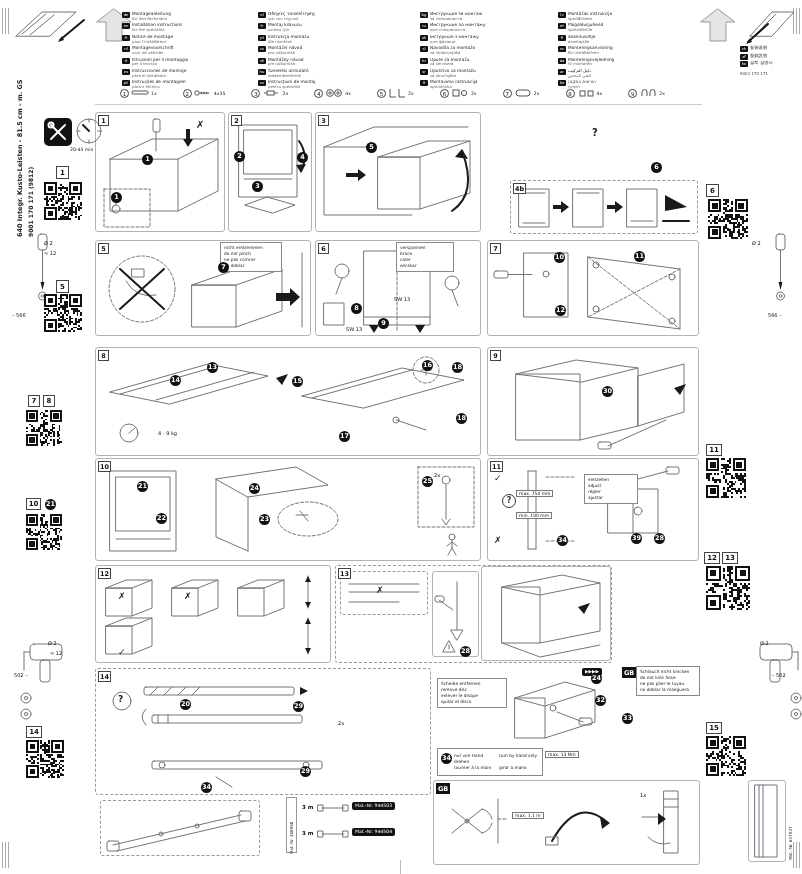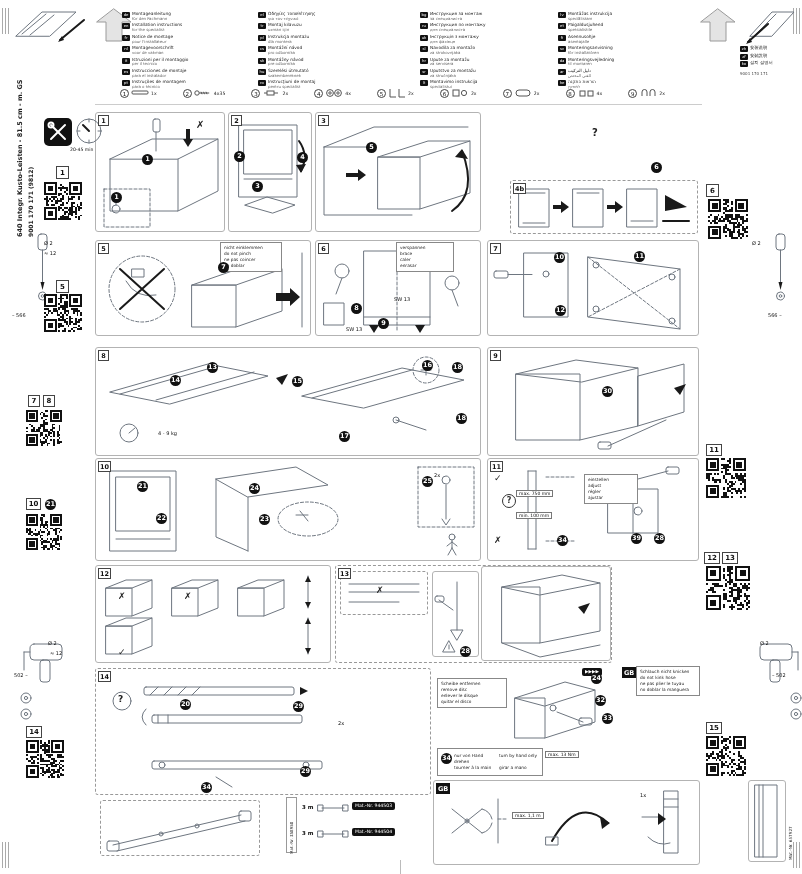--- a/index.html
+++ b/index.html
@@ -1944,19 +1944,19 @@
   <span class="step" style="left:422px;top:476px">25</span>
   <span class="step" style="left:557px;top:535px">34</span>
   <span class="step" style="left:631px;top:533px">39</span>
   <span class="step" style="left:654px;top:533px">28</span>
   <span class="step" style="left:460px;top:646px">28</span>
   <span class="step" style="left:293px;top:701px">29</span>
   <span class="step" style="left:180px;top:699px">20</span>
   <span class="step" style="left:300px;top:766px">29</span>
   <span class="step" style="left:591px;top:673px">24</span>
   <span class="step" style="left:595px;top:695px">32</span>
-  <span class="step" style="left:602px;top:713px">33</span>
+  <span class="step" style="left:622px;top:713px">33</span>
   <span class="step" style="left:441px;top:753px">34</span>
   <span class="step" style="left:201px;top:782px">34</span>
 
   <span class="mark" style="left:196px;top:120px;font-size:10px">✗</span>
 
 </div>
 
 </body></html>

